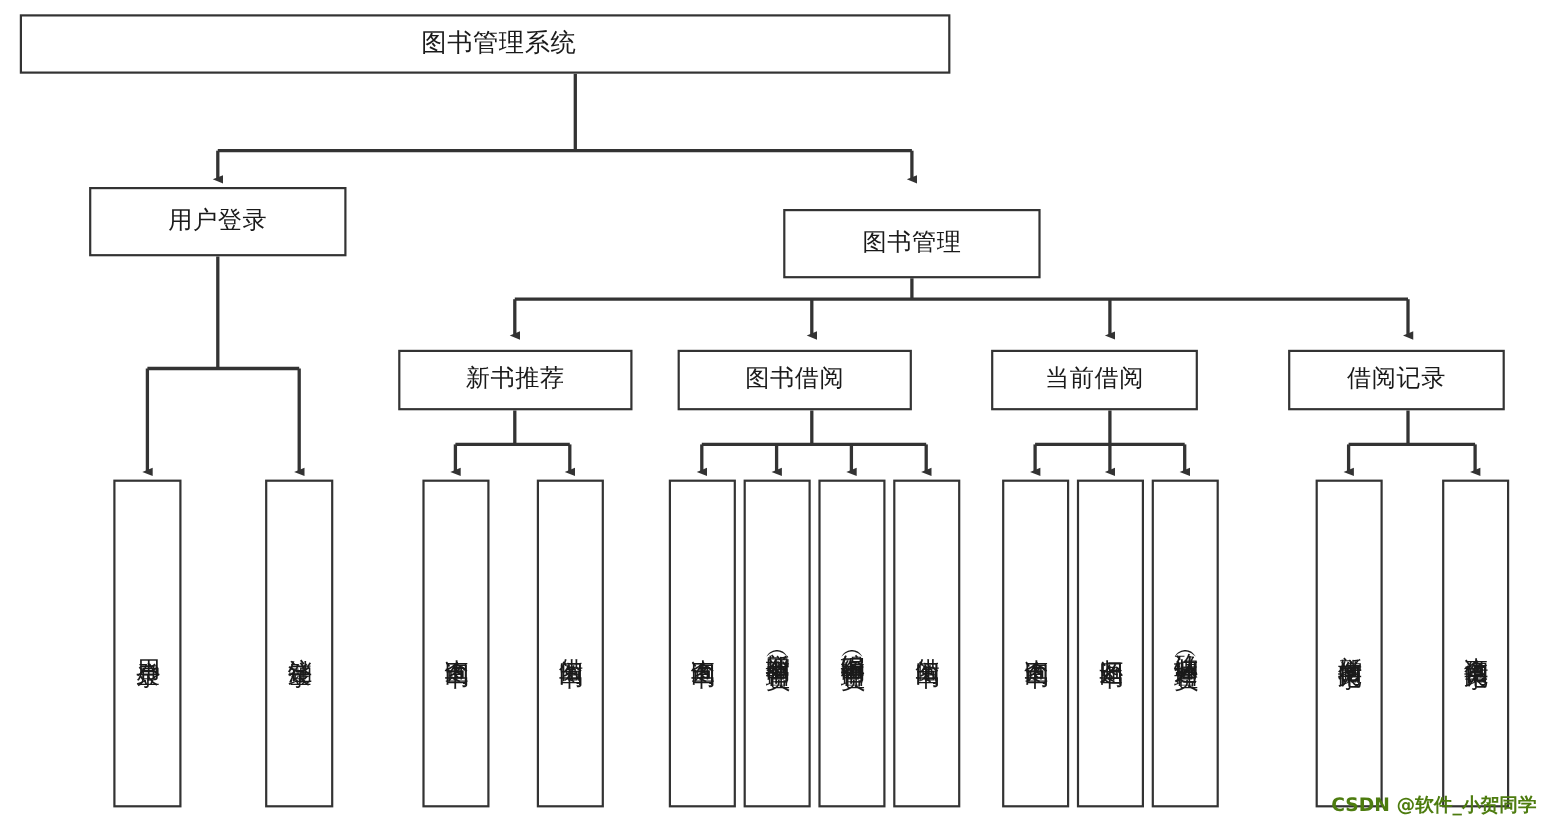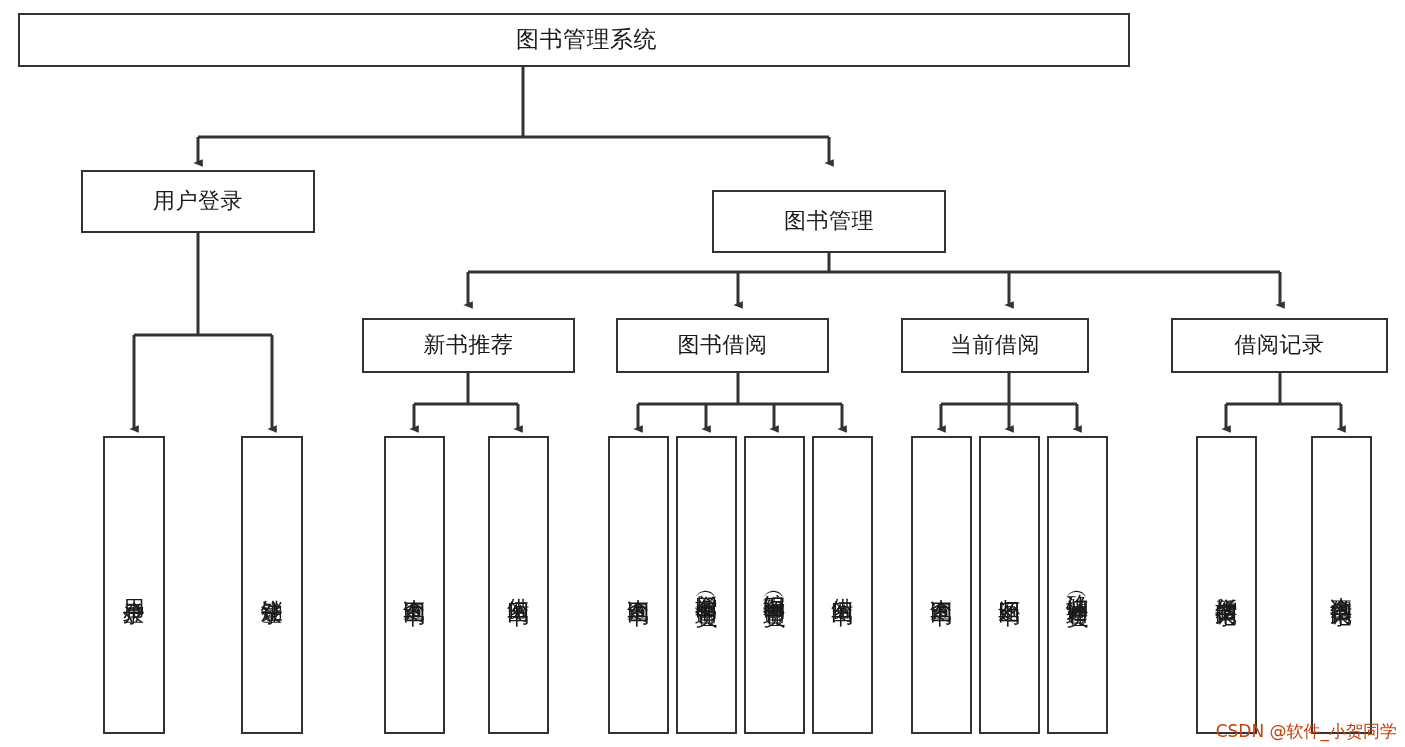--- a/index.html
+++ b/index.html
@@ -51,23 +51,24 @@
     white-space: nowrap;
   }
   .level1 .node-label-h { font-size: 23px; }
   .level2 .node-label-h { font-size: 22px; }
   .level3 .node-label-h { font-size: 22px; }
   #watermark {
     position: absolute;
     right: 8px;
     bottom: 4px;
     font-size: 17px;
-    color: #c2410c;
+    color: #4d7c0f;
     white-space: nowrap;
     user-select: none;
+    font-weight: bold;
   }
 </style>
 </head>
 <body>
 
 <div id="diagram-root">
 
   <svg id="diagram-svg" viewBox="0 0 1405 747">
     <defs>
       <marker id="arrowhead" markerWidth="10" markerHeight="10" refX="4.2" refY="5" orient="auto" markerUnits="userSpaceOnUse">
@@ -112,41 +113,41 @@
       <path d="M 1009 404 L 1009 429" marker-end="url(#arrowhead)"></path>
       <path d="M 1077 404 L 1077 429" marker-end="url(#arrowhead)"></path>
 
       <path d="M 1280 373 L 1280 404"></path>
       <path d="M 1226 404 L 1341 404"></path>
       <path d="M 1226 404 L 1226 429" marker-end="url(#arrowhead)"></path>
       <path d="M 1341 404 L 1341 429" marker-end="url(#arrowhead)"></path>
     </g>
   </svg>
 
-  <div class="node-box level1" style="left:18px; top:13px; width:1112px; height:54px;padding-left:25px;">
+  <div class="node-box level1" style="left:18px; top:13px; width:846px; height:54px;padding-left:25px;">
     <span class="node-label-h">图书管理系统</span>
   </div>
 
   <div class="node-box level2" style="left:81px; top:170px; width:234px; height:63px;">
     <span class="node-label-h">用户登录</span>
   </div>
   <div class="node-box level2" style="left:712px; top:170px; width:234px; height:63px;margin-top:20px;">
     <span class="node-label-h">图书管理</span>
   </div>
 
   <div class="node-box level3" style="left:362px; top:318px; width:213px; height:55px;">
     <span class="node-label-h">新书推荐</span>
   </div>
   <div class="node-box level3" style="left:616px; top:318px; width:213px; height:55px;">
     <span class="node-label-h">图书借阅</span>
   </div>
   <div class="node-box level3" style="left:901px; top:318px; width:188px; height:55px;">
     <span class="node-label-h">当前借阅</span>
   </div>
-  <div class="node-box level3" style="left:1171px; top:318px; width:217px; height:55px;">
+  <div class="node-box level3" style="left:1171px; top:318px; width:197px; height:55px;">
     <span class="node-label-h">借阅记录</span>
   </div>
 
   <div class="node-box leaf" style="left:103px; top:436px; width:62px; height:298px;">
     <span class="node-label-v">用户登录</span>
   </div>
   <div class="node-box leaf" style="left:241px; top:436px; width:62px; height:298px;">
     <span class="node-label-v">注销登录</span>
   </div>
 

